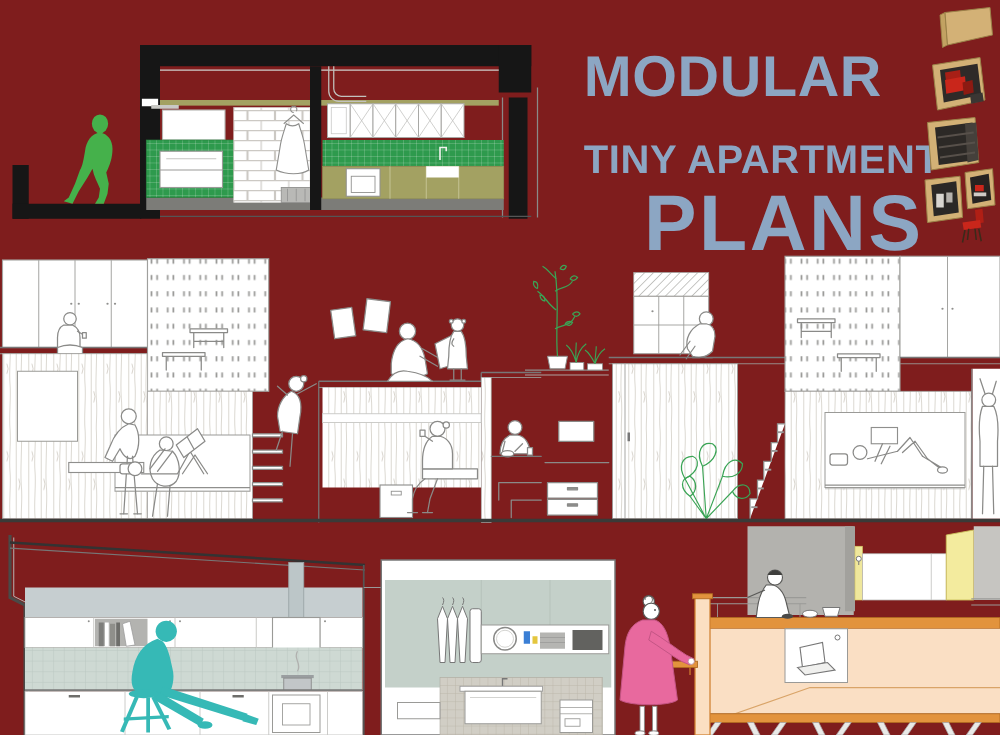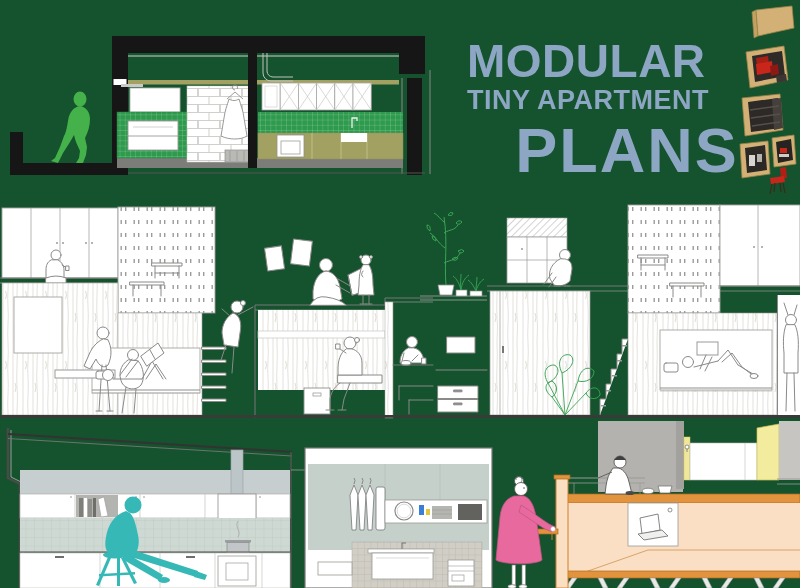--- a/index.html
+++ b/index.html
@@ -1,22 +1,22 @@
 <!DOCTYPE html>
 <html style="--title-blue: #8ca6c3; --figure-green: #45b14b; --tile-green: #2e9a4d; --olive: #a3a162; --plant-green: #3aa455; --teal: #36b9b6; --pink: #e8699e; --pink-stroke: #c45585; --orange: #e2933d; --orange-stroke: #b06a20; --peach: #fadfc4; --tan: #d3b176; --red: #c9261b; --ink: #161616; --line-gray: #8a8a88; --wall-gray: #b3b2ae; --sage: #c4d0c9; --band-gray: #c6ced0; --kitchen-tile: #ced9d3; --vanity-tile: #d1cec5; --yellow: #f3eb9e;"><head>
 <meta charset="utf-8">
 <style>
   html,body{margin:0;padding:0;background:#ffffff;}
-  .page{position:relative;width:800px;height:588px;background:#14532d;overflow:hidden;
+  .page{position:relative;width:800px;height:588px;background:#7f1d1d;overflow:hidden;
         font-family:"Liberation Sans",sans-serif;}
   .abs{position:absolute;display:block;}
   .title-block{position:absolute;left:467px;top:38px;width:320px;
                color:var(--title-blue,#8ca6c3);font-weight:bold;}
   .title-l1{font-size:46px;line-height:1;letter-spacing:0.5px;}
-  .title-l2{font-size:27px;line-height:1;margin-top:3px;letter-spacing:0.5px;}
+  .title-l2{font-size:32px;line-height:1;margin-top:27px;letter-spacing:0.5px;}
   .title-l3{font-size:63px;line-height:1;margin-top:5px;letter-spacing:2px;text-align:center;}
   .f-green{fill:var(--figure-green,#45b14b);}
   .f-teal{fill:var(--teal,#36b9b6);}
   .f-pink{fill:var(--pink,#e8699e);stroke:var(--pink-stroke,#c45585);stroke-width:.8;}
   .f-orange{fill:var(--orange,#e2933d);stroke:var(--orange-stroke,#b06a20);stroke-width:.7;}
   .f-peach{fill:var(--peach,#fadfc4);}
   .f-tan{fill:var(--tan,#d3b176);stroke:#9a8148;stroke-width:.8;}
   .f-red{fill:var(--red,#c9261b);}
   .s-plant{stroke:var(--plant-green,#3aa455);fill:none;}
   .fig{stroke:var(--line-gray,#8a8a88);stroke-width:1;fill:#ffffff;

